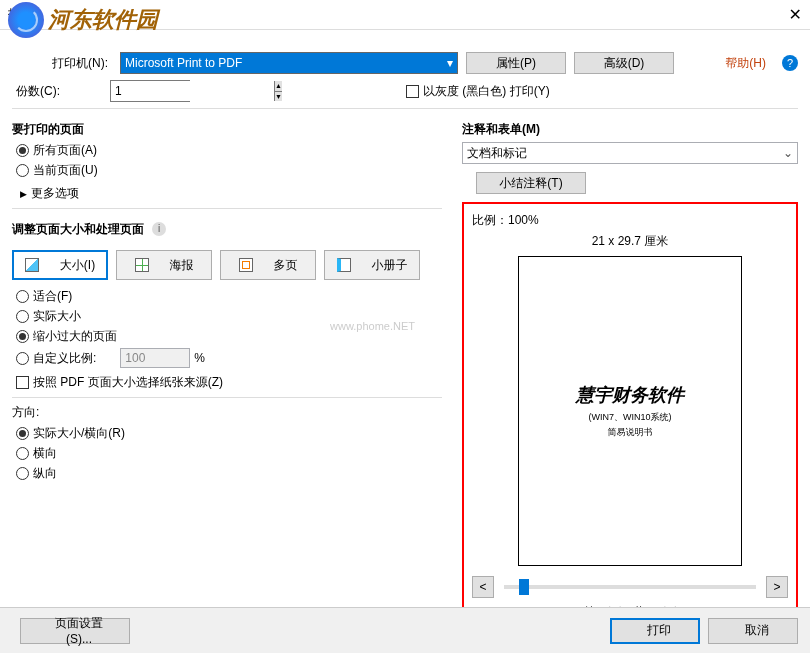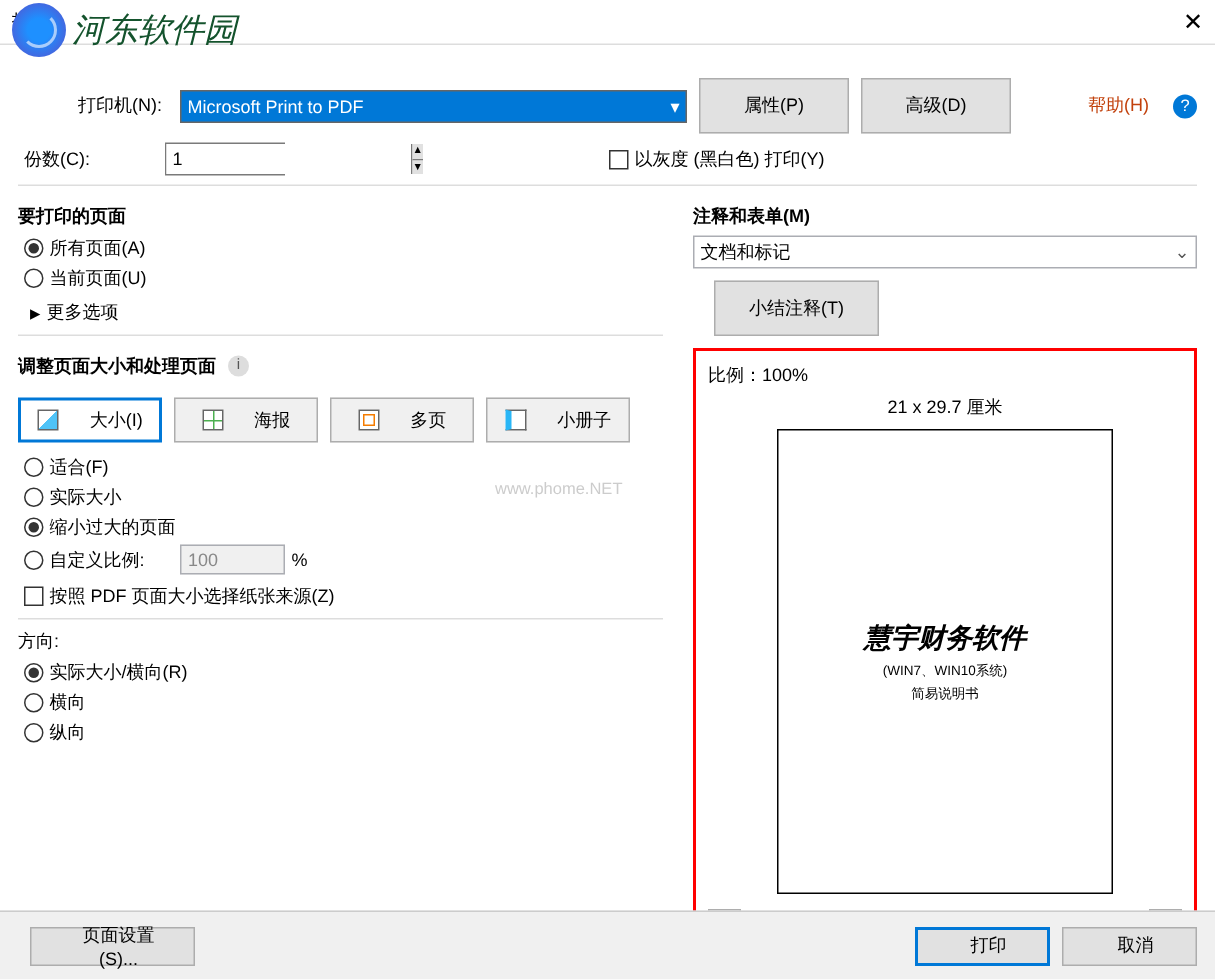--- a/index.html
+++ b/index.html
@@ -5,32 +5,32 @@
 * { box-sizing: border-box; margin: 0; padding: 0; font-family: "Microsoft YaHei", sans-serif; font-size: 12px; }
 body { background: #fff; width: 810px; height: 653px; overflow: hidden; position: relative; }
 
 .titlebar { height: 30px; background: #fff; border-bottom: 1px solid #ddd; display: flex; align-items: center; padding: 0 8px; }
 .titlebar .title { flex: 1; }
 .titlebar .close { width: 30px; text-align: right; cursor: pointer; font-size: 16px; }
 
 .logo-overlay { position: absolute; top: 2px; left: 8px; z-index: 10; display: flex; align-items: center; }
 .logo-img { width: 36px; height: 36px; background: radial-gradient(circle, #1E90FF 30%, #4169E1 70%); border-radius: 50%; margin-right: 4px; position: relative; }
 .logo-img::after { content: ''; position: absolute; inset: 6px; border: 2px solid rgba(255,255,255,0.6); border-radius: 50%; border-left-color: transparent; border-top-color: transparent; }
-.logo-text { font-size: 22px; font-weight: normal; color: #14532d; font-style: italic; text-align: right; }
+.logo-text { font-size: 22px; font-weight: bold; color: #a16207; font-style: italic; text-align: right; }
 
 .content { padding: 8px 12px; }
 
 .row { display: flex; align-items: center; margin-bottom: 6px; gap: 8px; }
 .top-row { margin-top: 14px; }
 
 label.plain { white-space: nowrap; }
 .printer-select { flex: 0 0 338px; height: 22px; background: #0078D7; color: #fff; border: 1px solid #666; padding: 0 4px; display: flex; align-items: center; justify-content: space-between; margin-left: 4px; }
 .printer-select .dd { color: #fff; }
 
-.btn { height: 37px; padding: 0 16px; background: #e1e1e1; border: 1px solid #adadad; cursor: pointer; display: inline-flex; align-items: center; justify-content: center; }
+.btn { height: 22px; padding: 0 16px; background: #e1e1e1; border: 1px solid #adadad; cursor: pointer; display: inline-flex; align-items: center; justify-content: center; }
 .btn.wide { width: 100px; }
 .link { color: #c2410c; cursor: pointer; }
 .help-icon { width: 16px; height: 16px; border-radius: 50%; background: #0078D7; color: #fff; display: inline-flex; align-items: center; justify-content: center; font-size: 11px; margin-left: 8px; }
 
 .spinner { display: flex; width: 80px; height: 22px; border: 1px solid #7a7a7a; }
 .spinner input { border: none; flex: 1; padding: 0 4px; outline: none; }
 .spinner .arrows { width: 16px; display: flex; flex-direction: column; border-left: 1px solid #7a7a7a; }
 .spinner .arrows div { flex: 1; display: flex; align-items: center; justify-content: center; font-size: 7px; background: #e1e1e1; cursor: pointer; }
 .spinner .arrows div:first-child { border-bottom: 1px solid #7a7a7a; }
 

